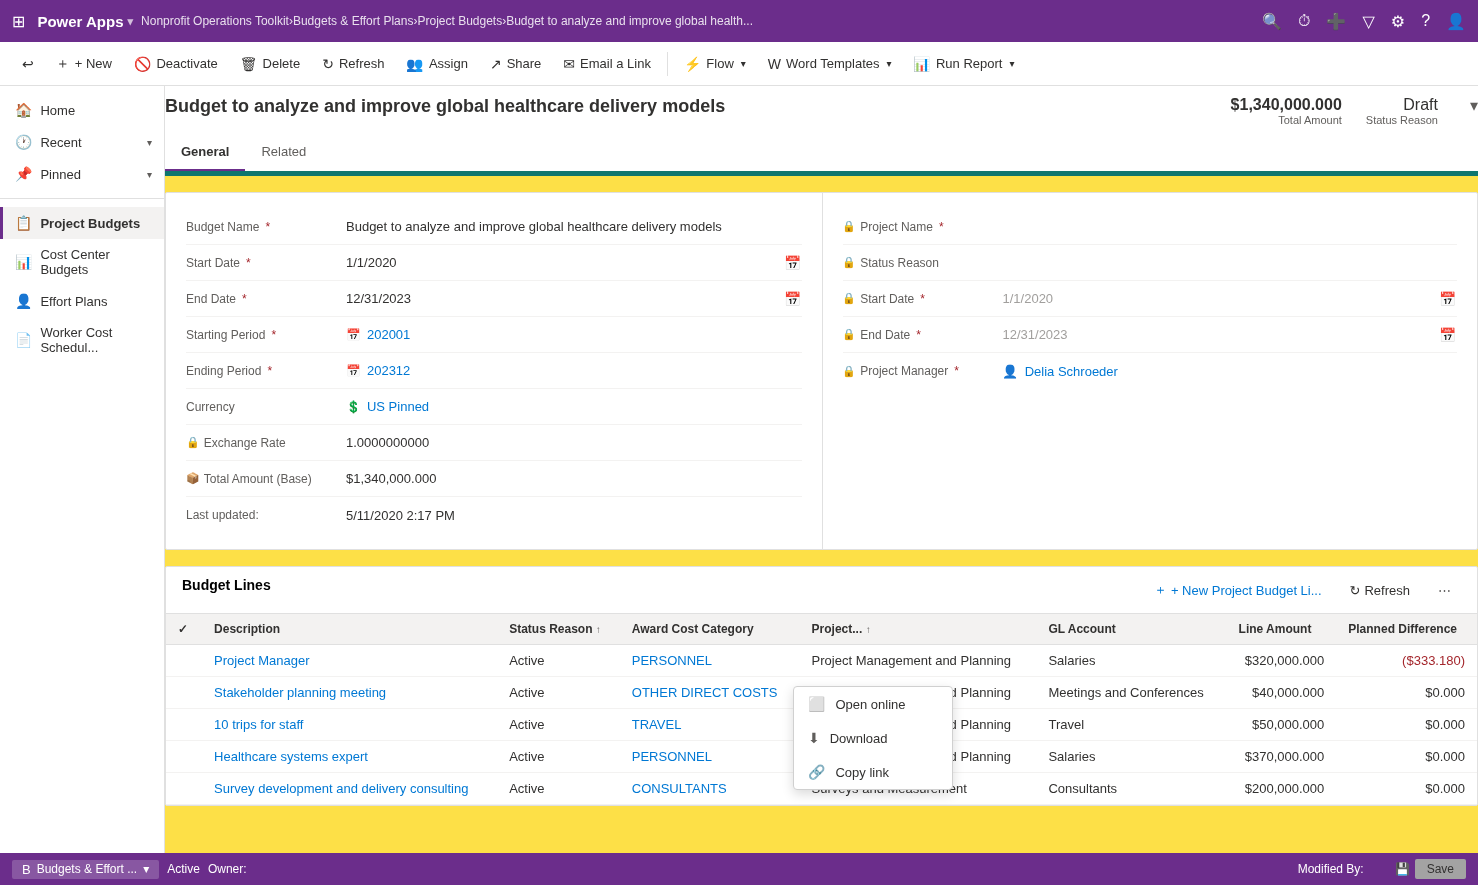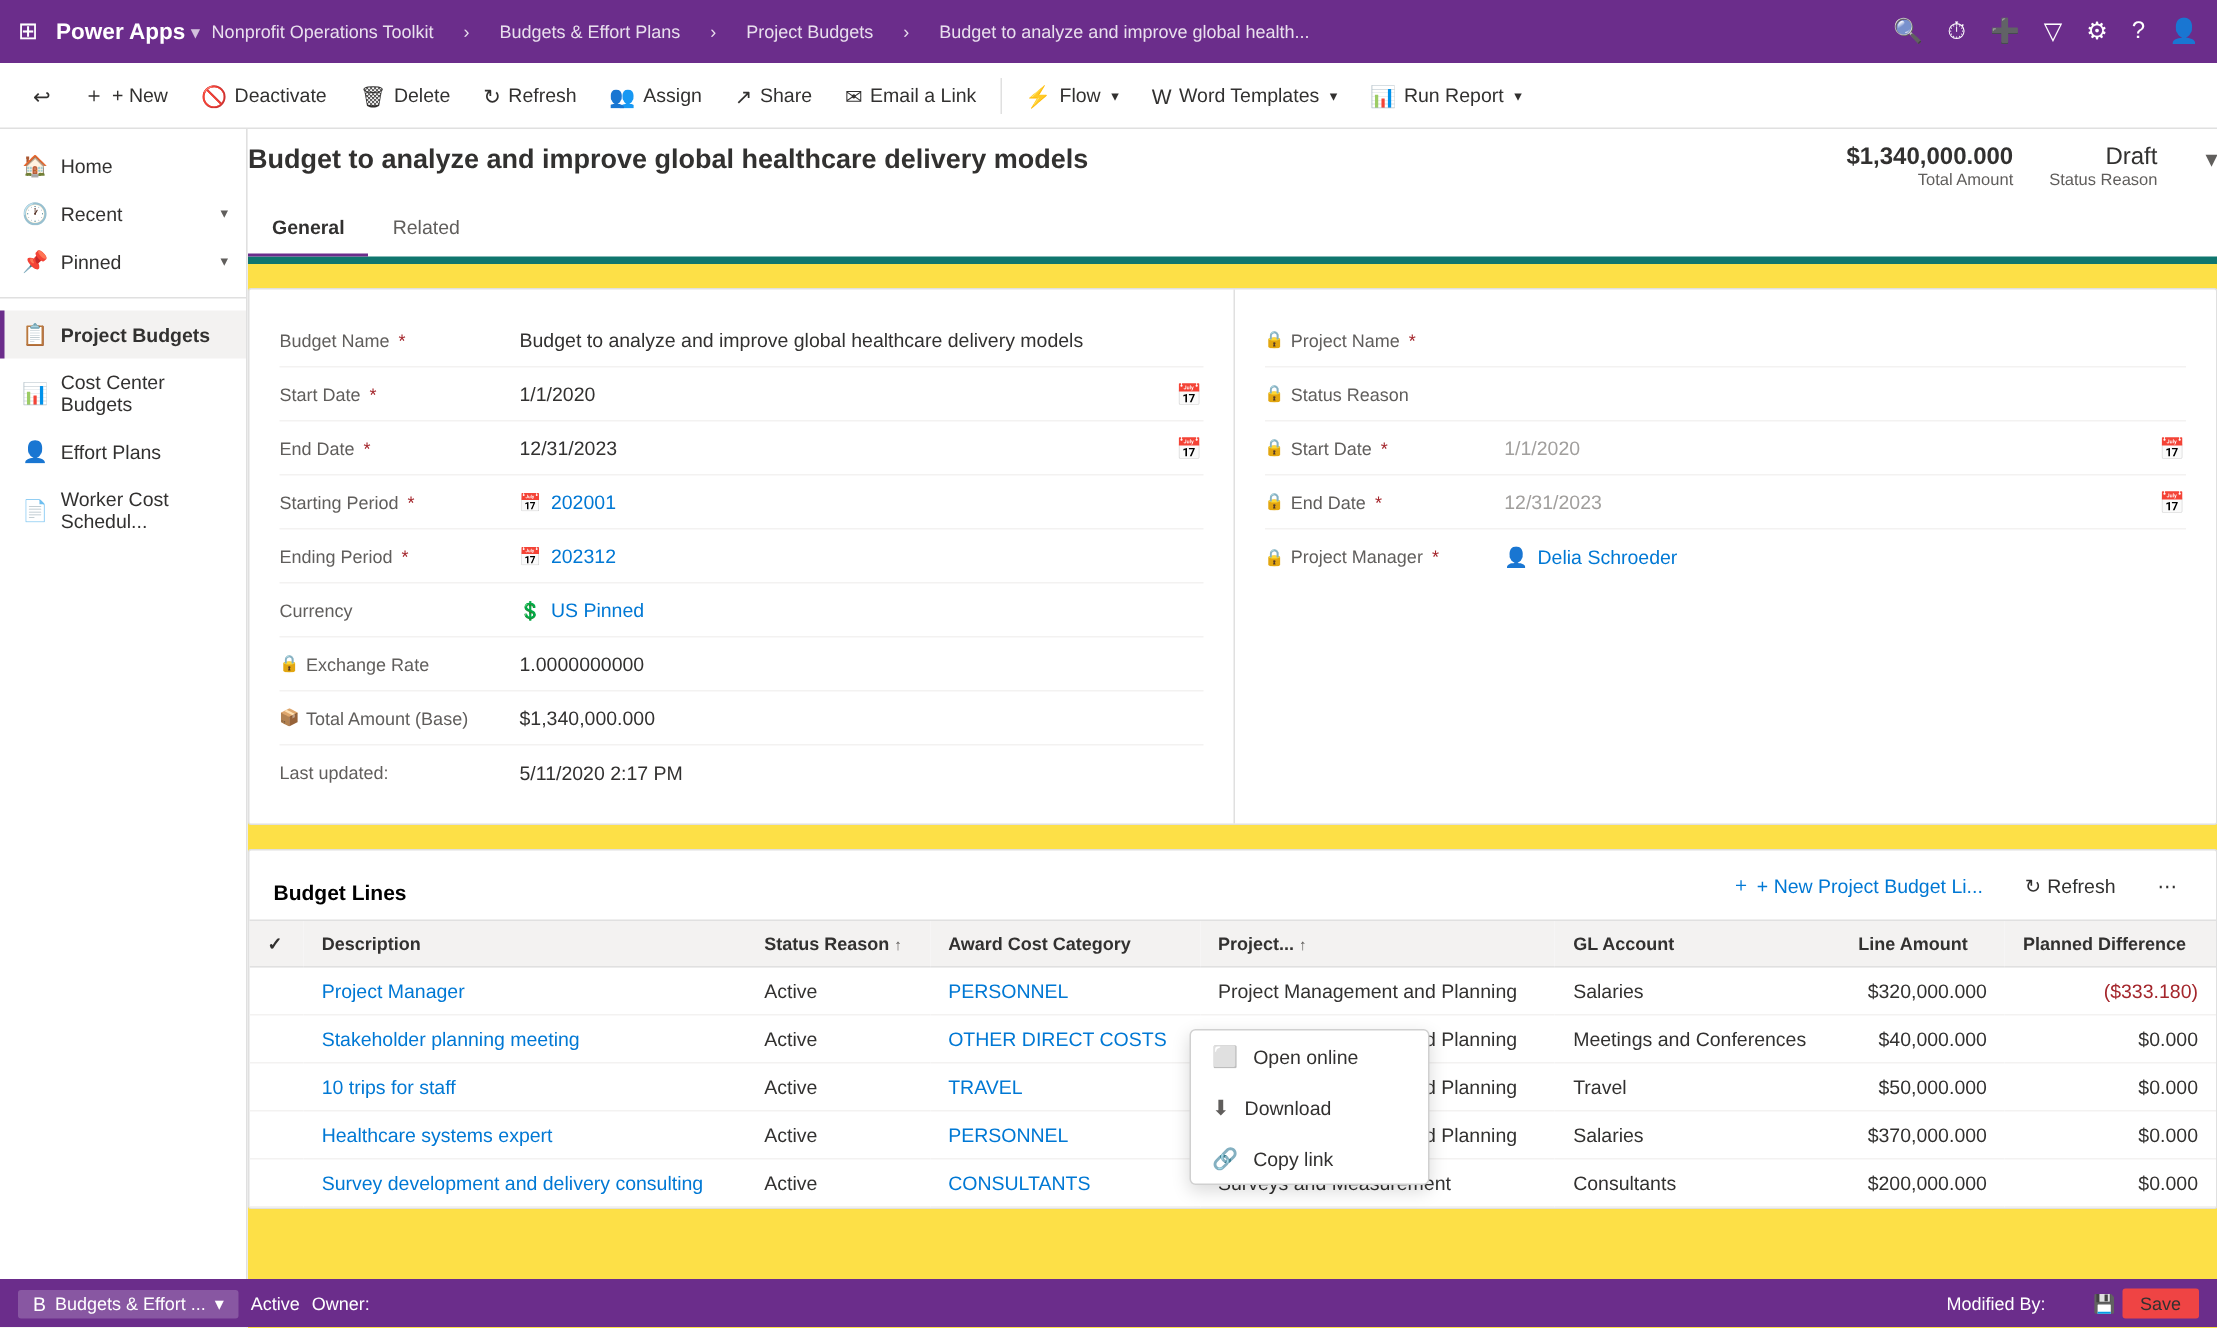--- a/index.html
+++ b/index.html
@@ -10,21 +10,21 @@
       background: #6b2d8b;
       height: 42px;
       display: flex;
       align-items: center;
       padding: 0 12px;
       color: white;
       gap: 8px;
     }
     .top-nav .grid-icon { color: white; font-size: 16px; margin-right: 4px; }
     .top-nav .app-name { font-size: 15px; font-weight: 600; color: white; display: flex; align-items: center; gap: 4px; }
-    .top-nav .breadcrumb { font-size: 12px; color: rgba(255,255,255,0.85); display: flex; align-items: center; gap: 20px; flex: 1; }
+    .top-nav .breadcrumb { font-size: 12px; color: rgba(255,255,255,0.85); display: flex; align-items: center; gap: 0; flex: 1; }
     .top-nav .nav-icons { display: flex; align-items: center; gap: 16px; color: white; font-size: 16px; }
 
     
     .toolbar {
       background: white;
       height: 44px;
       display: flex;
       align-items: center;
       padding: 0 12px;
       border-bottom: 1px solid #e0e0e0;
@@ -152,21 +152,21 @@
 
     
     .budget-lines {
       background: white;
       border: 1px solid #e0e0e0;
       border-radius: 2px;
       margin-top: 16px;
     }
     .budget-lines-header {
       display: flex;
-      align-items: flex-end;
+      align-items: flex-start;
       padding: 10px 16px;
       border-bottom: 1px solid #e0e0e0;
     }
     .budget-lines-title { font-size: 14px; font-weight: 600; flex: 1; }
     .budget-lines-actions { display: flex; align-items: center; gap: 8px; }
     .bl-btn {
       display: flex;
       align-items: center;
       gap: 4px;
       padding: 4px 10px;
@@ -242,21 +242,21 @@
       gap: 16px;
       z-index: 50;
     }
     .status-bar .left { display: flex; align-items: center; gap: 8px; flex: 1; }
     .status-bar .right { display: flex; align-items: center; gap: 8px; }
     .status-bar .status-app { display: flex; align-items: center; gap: 6px; background: rgba(255,255,255,0.2); padding: 2px 10px; border-radius: 2px; }
     .save-btn {
       display: flex;
       align-items: center;
       gap: 4px;
-      background: #ef4444;
+      background: #a3a3a3;
       color: #323130;
       border: none;
       padding: 3px 12px;
       border-radius: 2px;
       cursor: pointer;
       font-size: 12px;
     }
     .sort-arrow { color: #605e5c; font-size: 10px; }
 
     .page-header-row {

